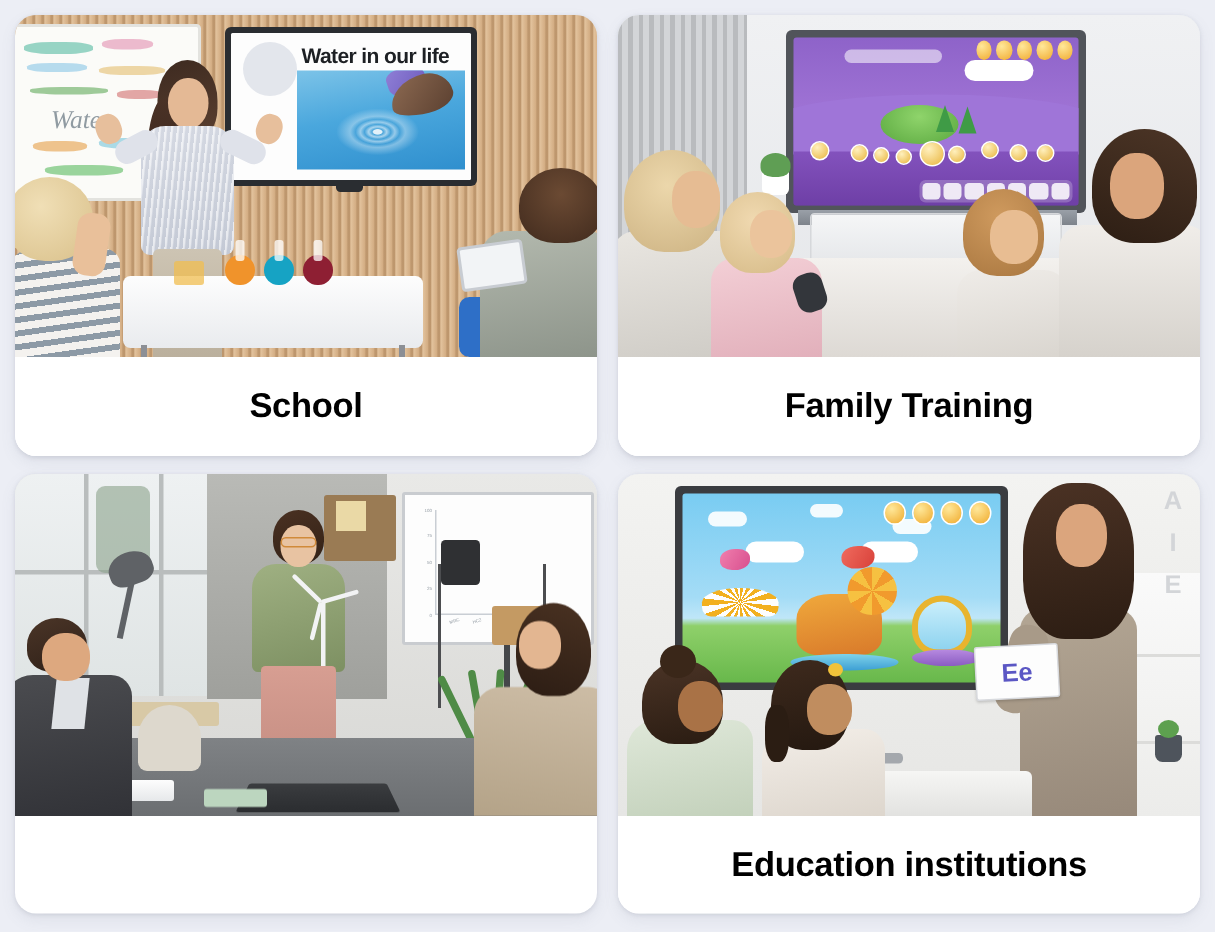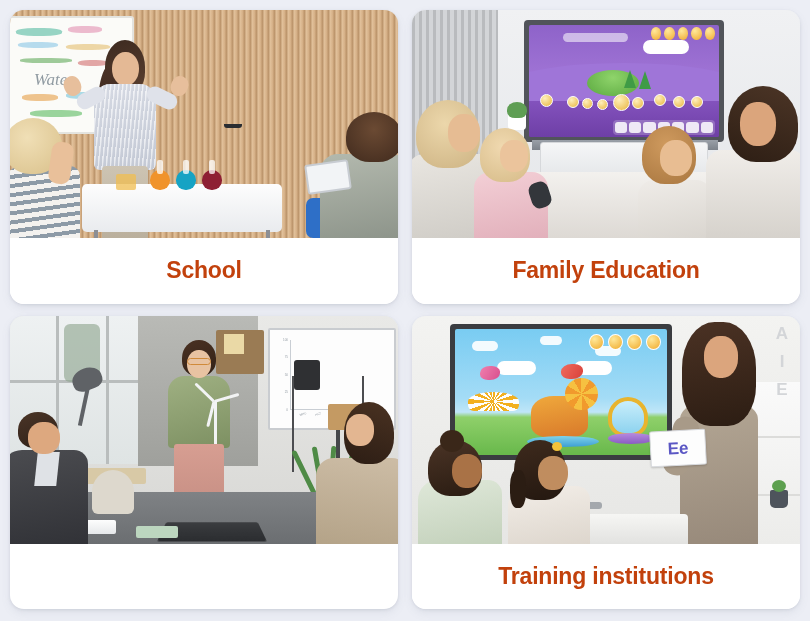--- a/index.html
+++ b/index.html
@@ -36,21 +36,21 @@
     background:#dfe3ea;
   }
   .card-caption {
     flex: 1;
     display:flex; align-items:center; justify-content:center;
     background:#fff;
   }
   .card-title {
     font-size: 23px;
     font-weight: bold;
-    color: #c2410c;
+    color: #000000;
     letter-spacing: -0.2px;
     text-align:center;
     line-height: 1;
   }
 
   
   .scene { position:absolute; inset:0; }
   .abs { position:absolute; }
   .wood {
     position:absolute; inset:0;
@@ -532,20 +532,30 @@
           <div class="wb-scribble" style="left:10px;top:24px;width:40px;height:6px;background:#9fd0ea;"></div>
           <div class="wb-scribble" style="left:58px;top:26px;width:44px;height:6px;background:#e8c98a;"></div>
           <div class="wb-scribble" style="left:12px;top:40px;width:52px;height:5px;background:#7fba7a;"></div>
           <div class="wb-scribble" style="left:70px;top:42px;width:30px;height:6px;background:#d98a8a;"></div>
           <div class="wb-text">Water</div>
           <div class="wb-scribble" style="left:14px;top:76px;width:36px;height:7px;background:#e9b06a;"></div>
           <div class="wb-scribble" style="left:58px;top:74px;width:40px;height:7px;background:#8fcfe0;"></div>
           <div class="wb-scribble" style="left:22px;top:92px;width:52px;height:7px;background:#79c77e;"></div>
         </div>
 
+        <div class="tv">
+          <div class="tv-screen">
+            <div class="slide-circle"></div>
+            <div class="slide-title">Water in our life</div>
+            <div class="slide-photo">
+              <div class="slide-sleeve"></div>
+              <div class="slide-hand"></div>
+            </div>
+          </div>
+        </div>
         <div class="tv-stand"></div>
 
         <div class="teacher">
           <div class="t-hair"></div>
           <div class="t-hair-long"></div>
           <div class="t-face"></div>
           <div class="t-body">
               <div class="t-body-lines"></div>
             </div>
           <div class="t-armL"></div>
@@ -665,21 +675,21 @@
         </div>
 
         <div class="person" style="right:-6px;width:104px;height:152px;">
           <div class="p-body" style="right:0;top:64px;width:100px;height:88px;background:linear-gradient(180deg,#f0ede9,#d6d2cc);"></div>
           <div class="p-head" style="right:8px;top:0;width:70px;height:76px;background:linear-gradient(200deg,#4c3526,#2d1e14);border-radius:50% 50% 40% 40%;"></div>
           <div class="p-head" style="right:30px;top:16px;width:36px;height:44px;background:#dba57c;border-radius:46%;"></div>
         </div>
       </div>
     </div>
     <div class="card-caption">
-      <div class="card-title">Family Education</div>
+      <div class="card-title">Family Training</div>
     </div>
   </div>
 
   <div class="card">
     <div class="card-photo">
       <div class="scene">
         <div class="c3-wall"></div>
         <div class="c3-window">
           <div class="c3-win-mullion" style="left:46px;top:0;width:3px;height:148px;"></div>
           <div class="c3-win-mullion" style="left:96px;top:0;width:3px;height:148px;"></div>
@@ -869,17 +879,17 @@
         <div class="c4-kid" style="left:96px;width:84px;height:108px;">
           <div class="abs" style="left:0;top:50px;width:82px;height:58px;background:linear-gradient(170deg,#f3eee8,#ddd6cd);border-radius:20px 14px 0 0;"></div>
           <div class="abs" style="left:6px;top:4px;width:52px;height:60px;background:linear-gradient(170deg,#3e2a1d,#241810);border-radius:50% 50% 40% 40%;"></div>
           <div class="k-bun" style="left:2px;top:34px;width:16px;height:38px;background:#2b1d13;border-radius:40%;"></div>
           <div class="abs" style="left:30px;top:20px;width:30px;height:34px;background:#c08d5f;border-radius:46%;"></div>
           <div class="k-bun" style="left:44px;top:6px;width:10px;height:9px;background:#f2c23a;"></div>
         </div>
       </div>
     </div>
     <div class="card-caption">
-      <div class="card-title">Training institutions</div>
+      <div class="card-title">Education institutions</div>
     </div>
   </div>
 
 </div>
 
 </body></html>

